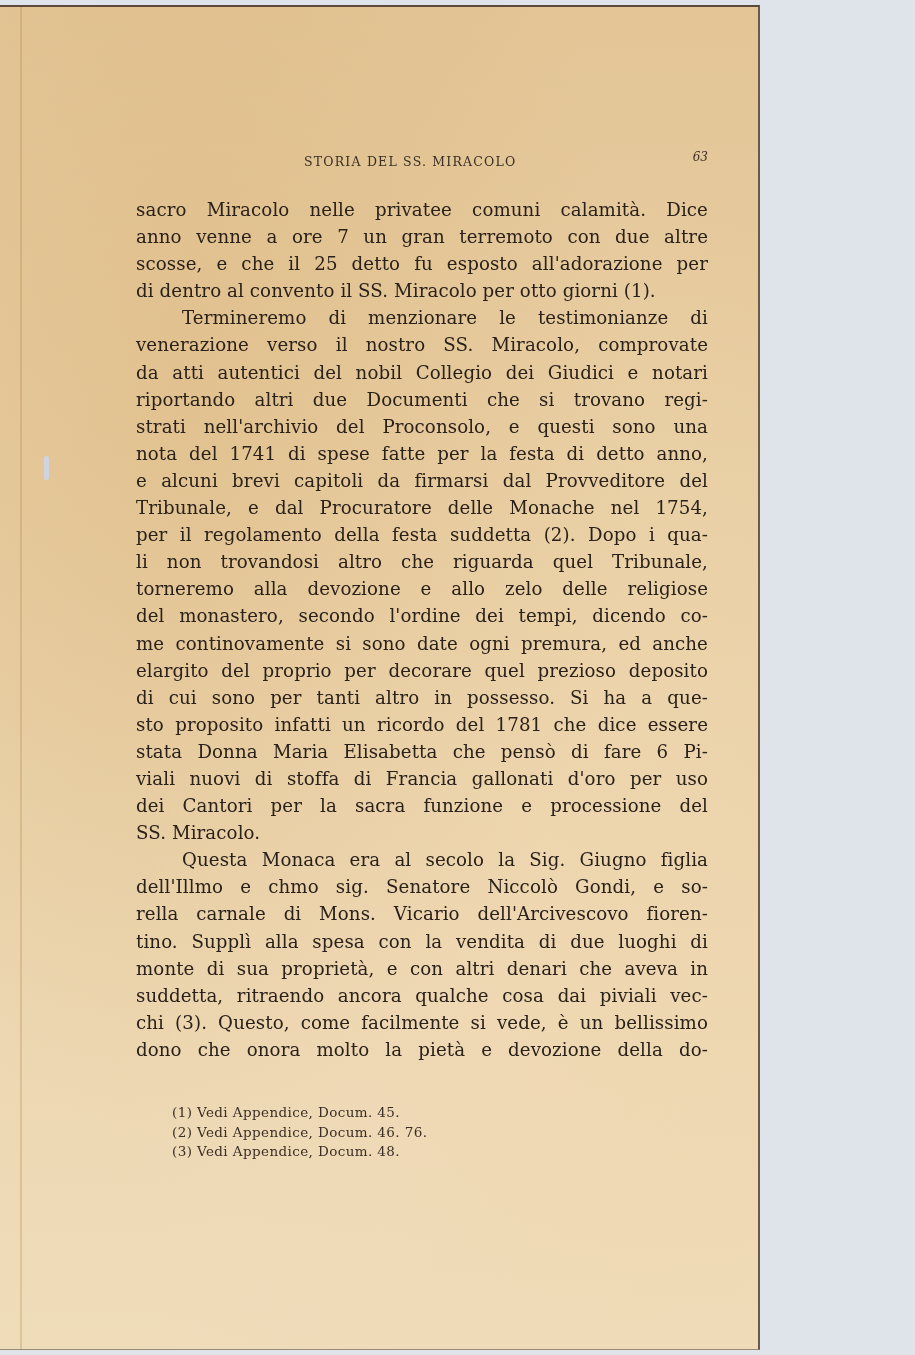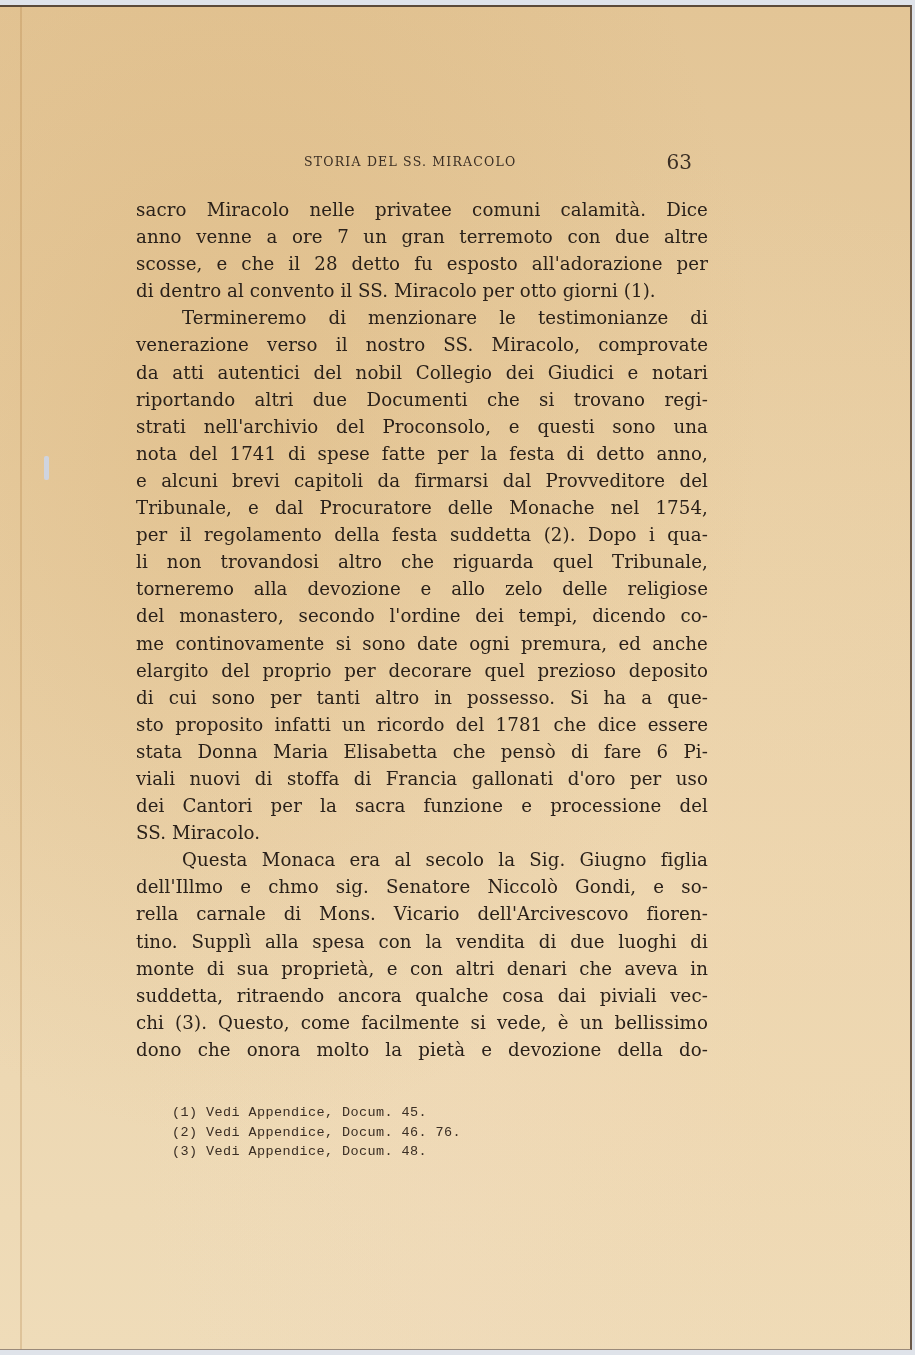--- a/index.html
+++ b/index.html
@@ -10,21 +10,21 @@
     width: 915px;
     height: 1355px;
     background: #dfe3ea;
     position: relative;
     overflow: hidden;
   }
   .page {
     position: absolute;
     left: 0;
     top: 5px;
-    width: 912px;
+    width: 760px;
     height: 1345px;
     background:
       radial-gradient(ellipse at 25% 30%, rgba(214,172,110,0.35) 0%, rgba(214,172,110,0) 55%),
       radial-gradient(ellipse at 75% 70%, rgba(240,215,175,0.45) 0%, rgba(240,215,175,0) 60%),
       radial-gradient(ellipse at 50% 95%, rgba(240,220,190,0.5) 0%, rgba(240,220,190,0) 50%),
       linear-gradient(180deg, #e3c596 0%, #e8cea3 35%, #ecd6b0 70%, #efdcb9 100%);
     border-top: 2px solid #5b4a3a;
     border-right: 2px solid #6a5848;
     border-bottom: 1px solid #9a8a7a;
     box-sizing: border-box;
@@ -48,23 +48,24 @@
   }
   .running-head {
     position: absolute;
     left: 168px;
     top: 2px;
     font-size: 12.5px;
     letter-spacing: 1.2px;
   }
   .page-number {
     position: absolute;
-    right: 16px;
+    right: 0;
     top: -2px;
-    font-size: 20px;
+    font-size: 12px;
+    font-style: italic;
   }
   .body-text {
     position: absolute;
     top: 177px;
     left: 136px;
     width: 572px;
     font-family: "DejaVu Serif", serif;
     font-size: 18.2px;
     line-height: 27.1px;
     color: #2a211a;
@@ -91,21 +92,20 @@
     width: 400px;
     font-family: "DejaVu Serif", serif;
     font-size: 13.5px;
     line-height: 19.5px;
     color: #3a2e24;
     letter-spacing: 0.4px;
   }
   .footnote {
     display: block;
     white-space: nowrap;
-    font-family: Liberation Mono, monospace;
   }
   .tear {
     position: absolute;
     left: 44px;
     top: 449px;
     width: 5px;
     height: 24px;
     background: #cfd4df;
     border-radius: 2px;
   }
@@ -118,21 +118,21 @@
   <div class="tear"></div>
 
   <div class="header">
     <span class="running-head">STORIA DEL SS. MIRACOLO</span>
     <span class="page-number">63</span>
   </div>
 
   <div class="body-text" id="body-text">
       <span class="line">sacro Miracolo nelle privatee comuni calamità. Dice</span>
       <span class="line">anno venne a ore 7 un gran terremoto con due altre</span>
-      <span class="line">scosse, e che il 28 detto fu esposto all'adorazione per</span>
+      <span class="line">scosse, e che il 25 detto fu esposto all'adorazione per</span>
       <span class="line last">di dentro al convento il SS. Miracolo per otto giorni (1).</span>
       <span class="line indent">Termineremo di menzionare le testimonianze di</span>
       <span class="line">venerazione verso il nostro SS. Miracolo, comprovate</span>
       <span class="line">da atti autentici del nobil Collegio dei Giudici e notari</span>
       <span class="line">riportando altri due Documenti che si trovano regi-</span>
       <span class="line">strati nell'archivio del Proconsolo, e questi sono una</span>
       <span class="line">nota del 1741 di spese fatte per la festa di detto anno,</span>
       <span class="line">e alcuni brevi capitoli da firmarsi dal Provveditore del</span>
       <span class="line">Tribunale, e dal Procuratore delle Monache nel 1754,</span>
       <span class="line">per il regolamento della festa suddetta (2). Dopo i qua-</span>

